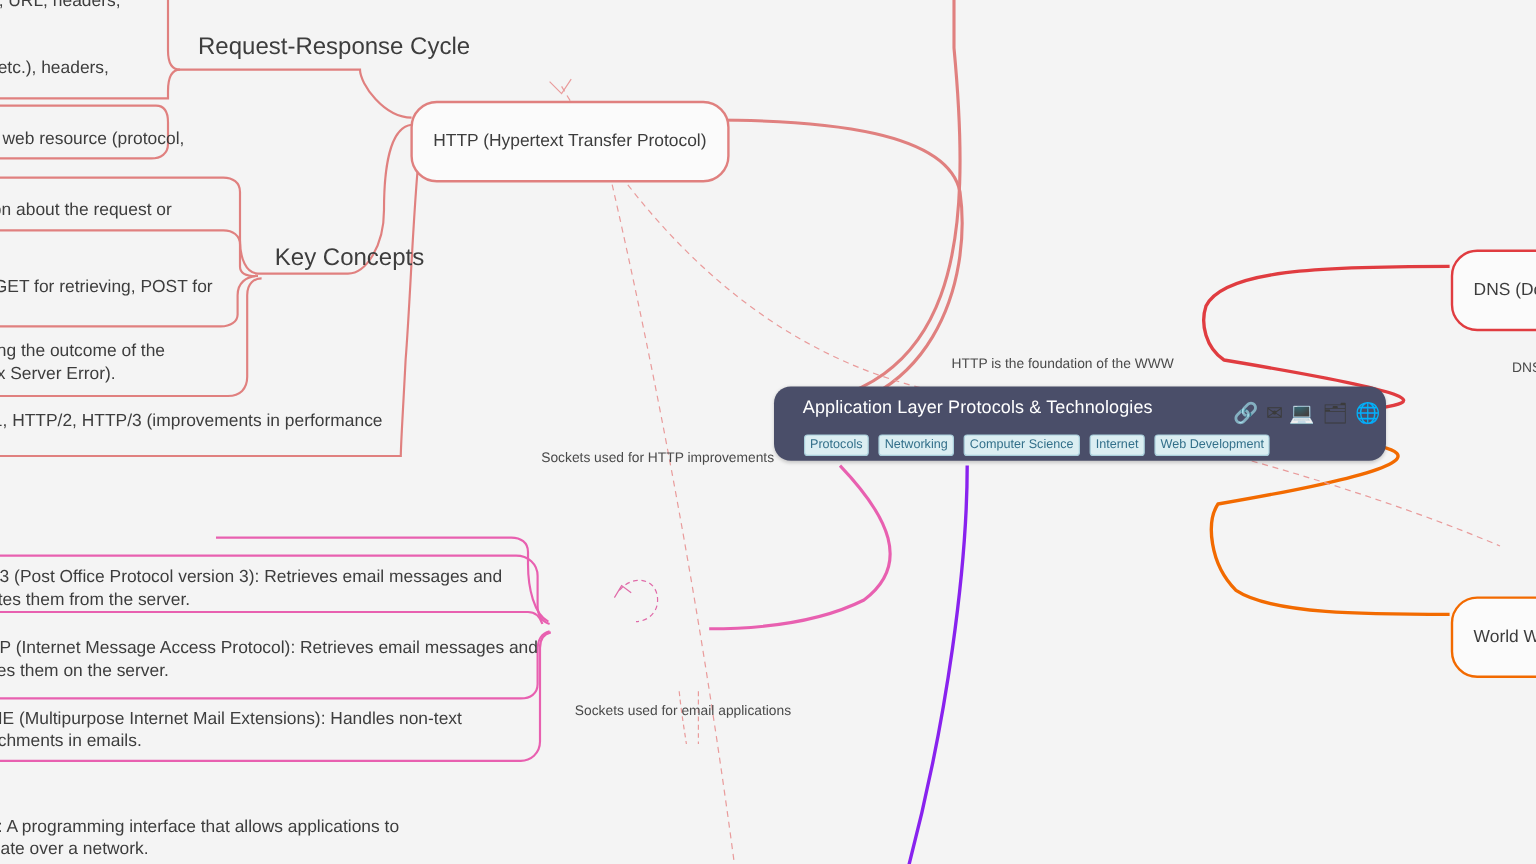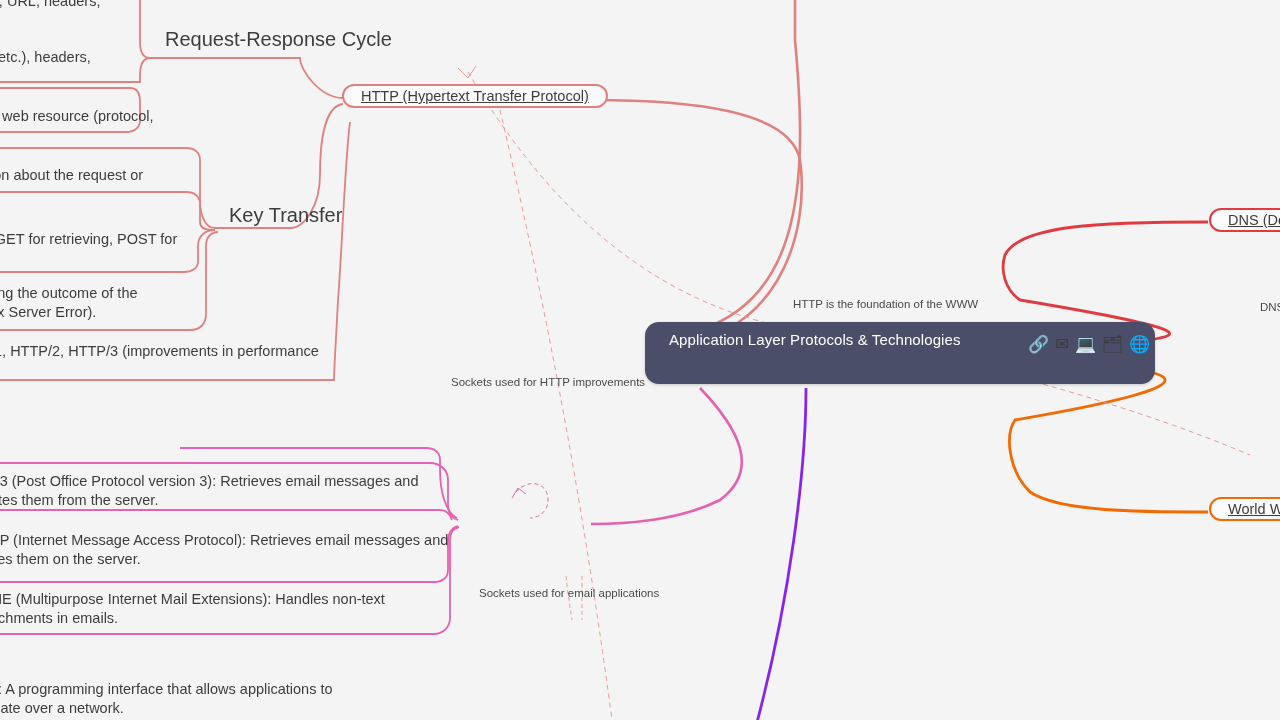--- a/index.html
+++ b/index.html
@@ -42,24 +42,23 @@
     vertical-align:middle;
   }
 
   
   .pill{
     position:absolute;
     background:#fbfbfb;
     border:2px solid #ec4899;
     border-radius:22px;
     font-size:14.5px;line-height:20px;color:#3d3d3d;
-    padding:0 17px;
+    padding:22px 17px;
     box-sizing:border-box;
     white-space:nowrap;
-    text-decoration:underline;
   }
   .pill.http{left:342px;top:84px;border-color:#e0807f;}
   .pill.email{left:456px;top:508px;border-color:#e860b0;}
   .pill.dns{left:1209px;top:208px;border-color:#e03c40;}
   .pill.www{left:1209px;top:497px;border-color:#f26a00;}
 
   
   .branch-label{
     position:absolute;font-size:20px;line-height:20px;color:#3d3d3d;
     white-space:nowrap;
@@ -163,21 +162,21 @@
   <div class="leaf" style="left:-10px;top:550px;">ves them on the server.</div>
 
   <div class="leaf" style="left:-10px;top:590px;">ME (Multipurpose Internet Mail Extensions): Handles non-text</div>
   <div class="leaf" style="left:-10px;top:609px;">achments in emails.</div>
 
   <div class="leaf" style="left:-10px;top:680px;">n: A programming interface that allows applications to</div>
   <div class="leaf" style="left:-10px;top:699px;">icate over a network.</div>
 
   <div class="branch-label lbl-rrc">Request-Response Cycle</div>
 
-  <div class="branch-label lbl-kc">Key Transfer</div>
+  <div class="branch-label lbl-kc">Key Concepts</div>
 
 
   <div class="pill http">
     <span>HTTP (Hypertext Transfer Protocol)</span>
   </div>
 
 
   <div class="pill dns">
     <span>DNS (Dom</span>
   </div>
@@ -188,20 +187,27 @@
 
   <div class="root-node">
     <div class="root-title">Application Layer Protocols &amp; Technologies</div>
     <div class="root-icons">
       <span>🔗</span>
       <span>✉</span>
       <span>💻</span>
       <span>🗂</span>
       <span>🌐</span>
     </div>
+    <div class="root-tags">
+      <span class="tag">Protocols</span>
+      <span class="tag">Networking</span>
+      <span class="tag">Computer Science</span>
+      <span class="tag">Internet</span>
+      <span class="tag">Web Development</span>
+    </div>
   </div>
 
   <div class="anno anno-wwwfound">HTTP is the foundation of the WWW</div>
 
   <div class="anno anno-sockhttp">Sockets used for HTTP improvements</div>
 
   <div class="anno anno-sockmail">Sockets used for email applications</div>
 
   <div class="dnsText">DNS</div>
 

